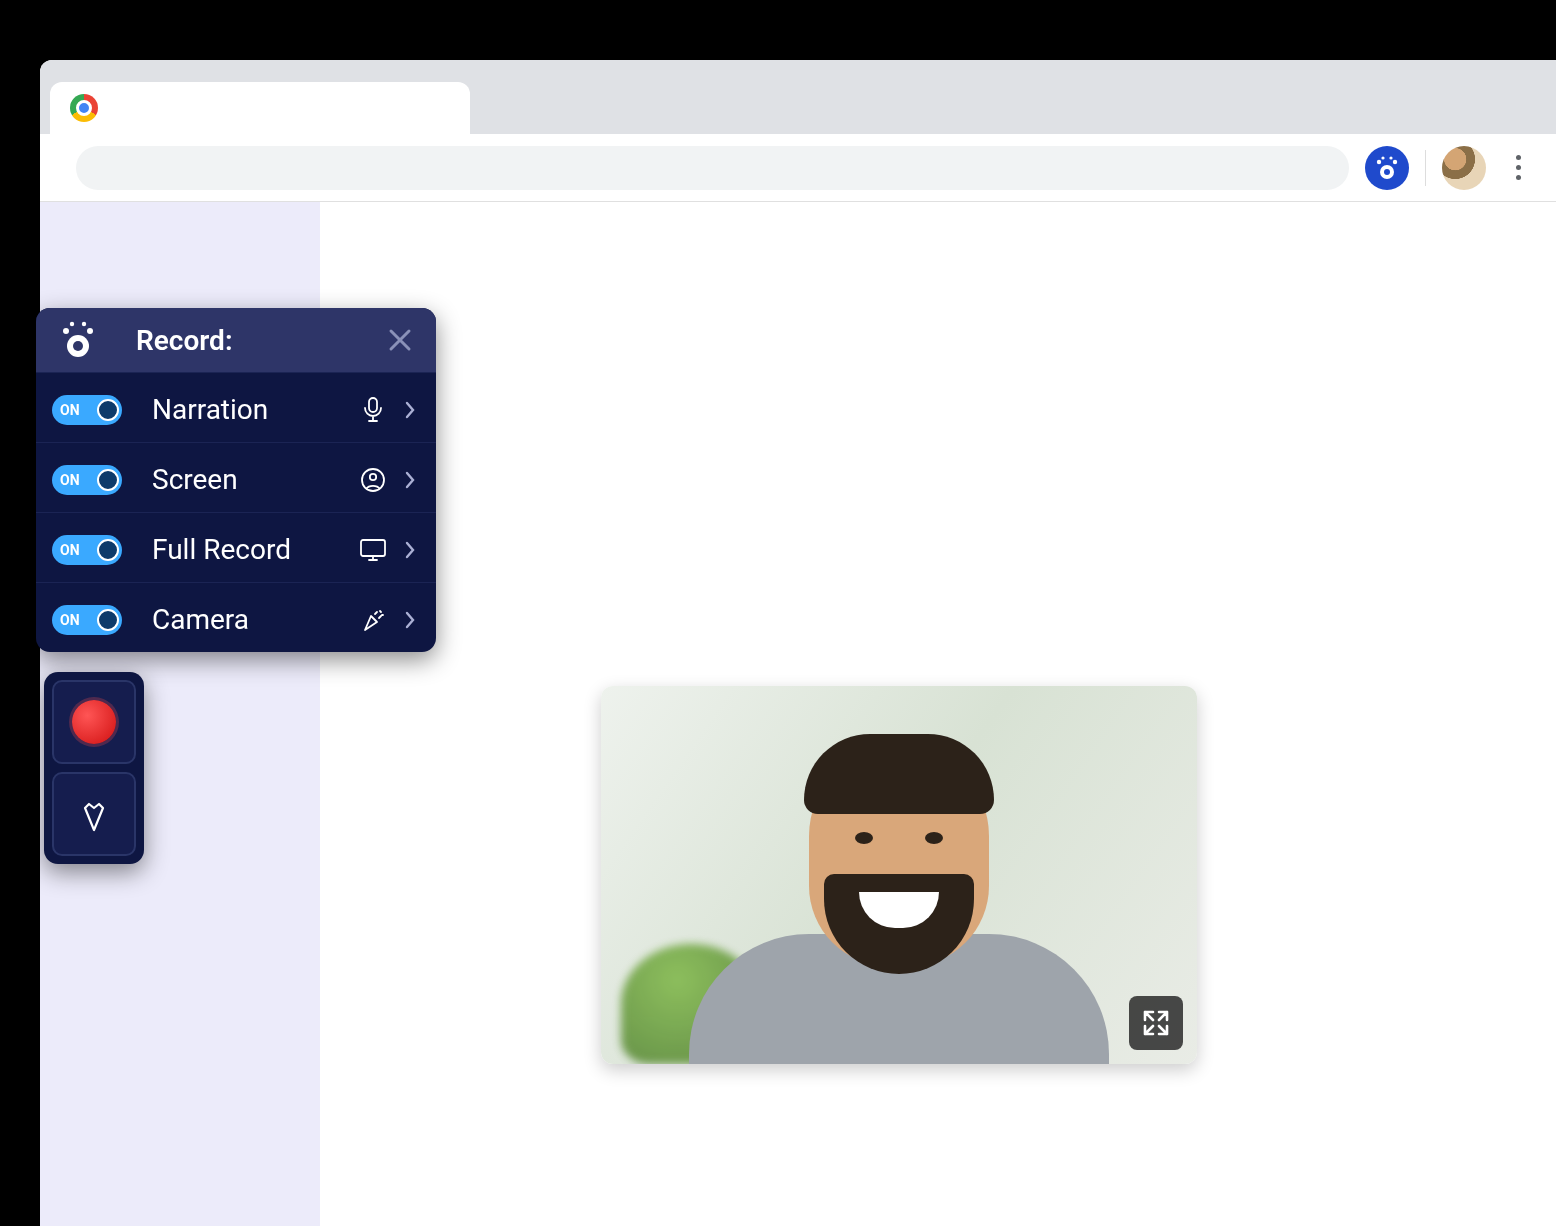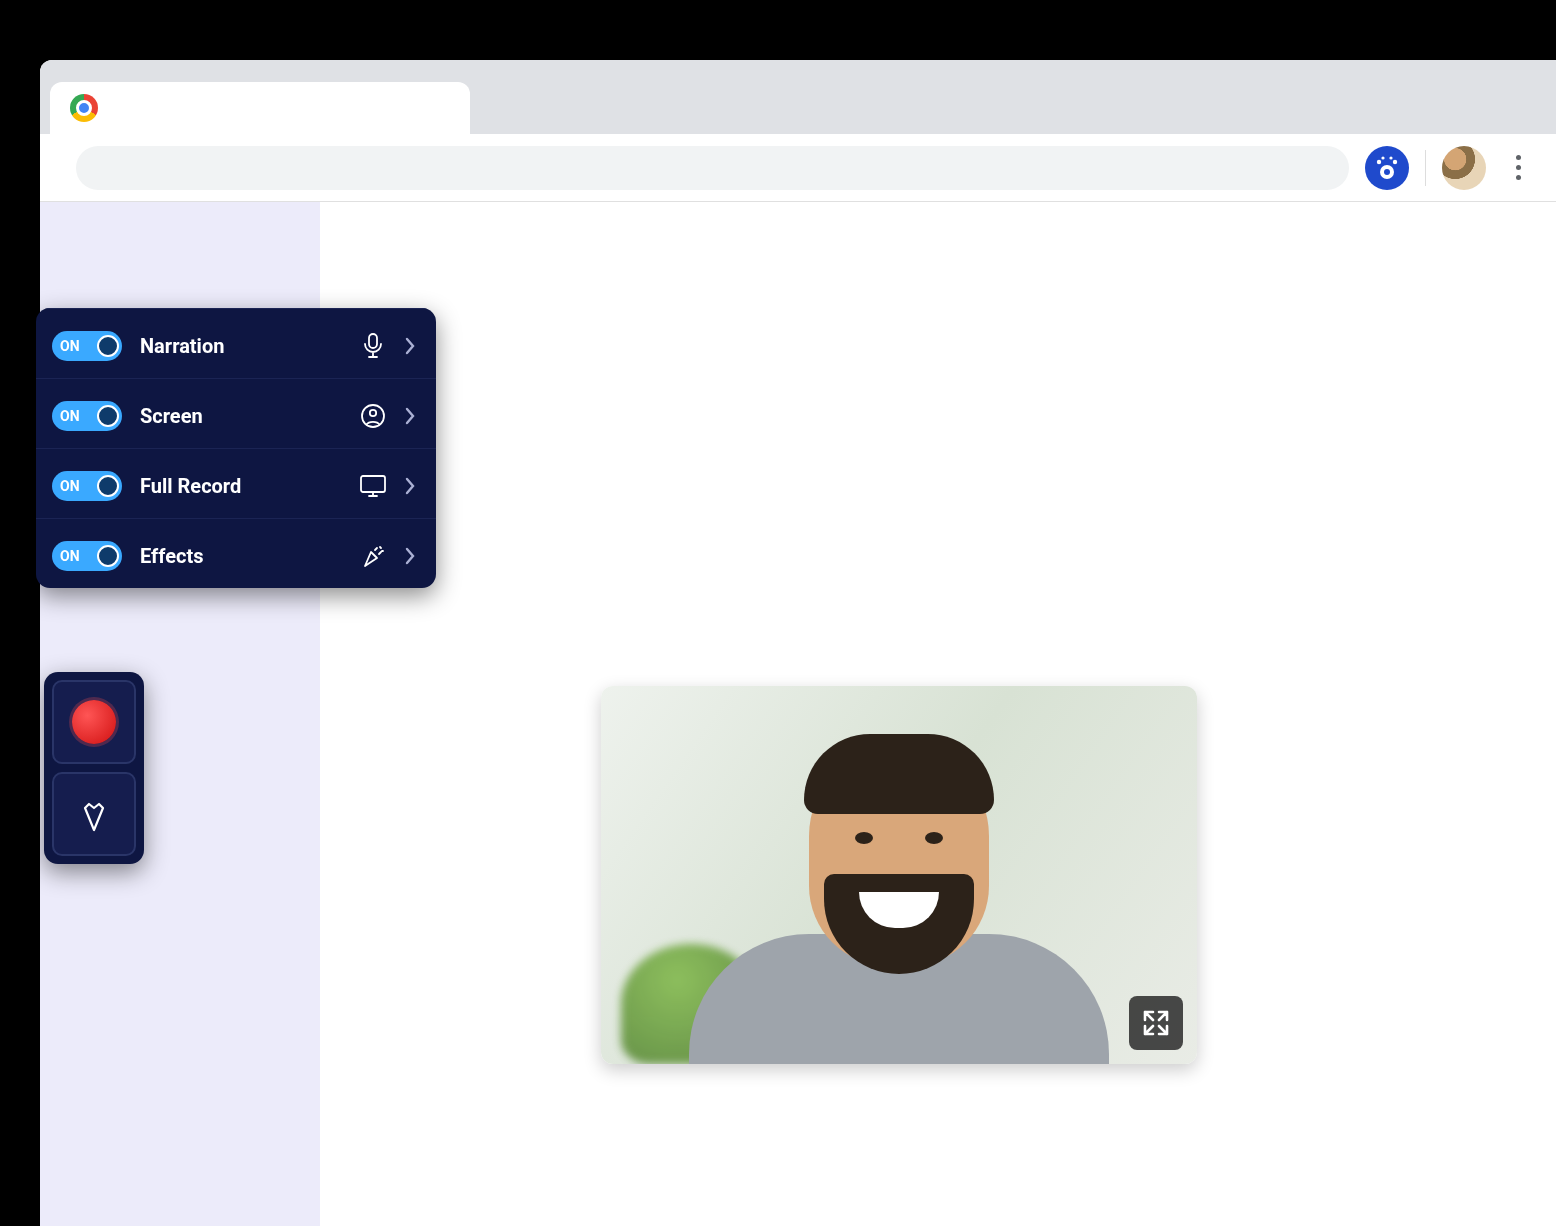--- a/index.html
+++ b/index.html
@@ -192,23 +192,23 @@
     width: 22px;
     height: 22px;
     border-radius: 50%;
     background: #0e3b6b;
     border: 2px solid #fff;
     position: absolute;
     right: 3px;
   }
   .row-label {
     color: #fff;
-    font-size: 20px;
-    font-weight: 700;
-    margin-left: 18px;
+    font-size: 28px;
+    font-weight: 400;
+    margin-left: 30px;
     flex: 1;
   }
   .row-icon {
     width: 30px;
     height: 30px;
     display: flex;
     align-items: center;
     justify-content: center;
     margin-right: 12px;
   }
@@ -406,20 +406,38 @@
       <div class="expand-btn">
         <svg width="30" height="30" viewBox="0 0 30 30">
           <path d="M4 4 L12 4 M4 4 L4 12 M4 4 L12 12 M26 4 L18 4 M26 4 L26 12 M26 4 L18 12 M4 26 L12 26 M4 26 L4 18 M4 26 L12 18 M26 26 L18 26 M26 26 L26 18 M26 26 L18 18" stroke="#fff" stroke-width="2.6" stroke-linecap="round" fill="none"></path>
         </svg>
       </div>
     </div>
   </div>
 </div>
 
 <div class="record-panel">
+  <div class="panel-header">
+    <div class="panel-logo">
+      <svg width="44" height="44" viewBox="0 0 44 44">
+        <circle cx="22" cy="28" r="11" fill="#fff"></circle>
+        <circle cx="22" cy="28" r="5" fill="#2e3568"></circle>
+        <circle cx="10" cy="13" r="3" fill="#fff"></circle>
+        <circle cx="34" cy="13" r="3" fill="#fff"></circle>
+        <circle cx="16" cy="6" r="2.2" fill="#fff"></circle>
+        <circle cx="28" cy="6" r="2.2" fill="#fff"></circle>
+      </svg>
+    </div>
+    <div class="panel-title">Record:</div>
+    <div class="close-x">
+      <svg width="26" height="26" viewBox="0 0 26 26">
+        <path d="M4 4 L22 22 M22 4 L4 22" stroke="#8a91b8" stroke-width="3" stroke-linecap="round"></path>
+      </svg>
+    </div>
+  </div>
 
   <div class="panel-row">
     <div class="toggle">
       <span class="toggle-label">ON</span>
       <span class="toggle-knob"></span>
     </div>
     <div class="row-label">Narration</div>
     <div class="row-icon">
       <svg width="24" height="28" viewBox="0 0 24 28">
         <rect x="8" y="2" width="8" height="14" rx="4" fill="none" stroke="#fff" stroke-width="1.8"></rect>
@@ -470,21 +488,21 @@
           <path d="M3 2 L9 9 L3 16" fill="none" stroke="#aab0d4" stroke-width="2.4" stroke-linecap="round"></path>
         </svg>
     </div>
   </div>
 
   <div class="panel-row">
     <div class="toggle">
       <span class="toggle-label">ON</span>
       <span class="toggle-knob"></span>
     </div>
-    <div class="row-label">Effects</div>
+    <div class="row-label">Camera</div>
     <div class="row-icon">
       <svg width="26" height="26" viewBox="0 0 26 26">
         <path d="M5 23 L11 9 L17 15 Z" fill="none" stroke="#fff" stroke-width="1.8" stroke-linejoin="round"></path>
         <path d="M15 7 l2 -2 M19 11 l2 -2 M20 4 l1 1 M22 8 l1 0" stroke="#fff" stroke-width="1.8" stroke-linecap="round"></path>
       </svg>
     </div>
     <div class="chevron">
       <svg width="12" height="18" viewBox="0 0 12 18">
           <path d="M3 2 L9 9 L3 16" fill="none" stroke="#aab0d4" stroke-width="2.4" stroke-linecap="round"></path>
         </svg>

